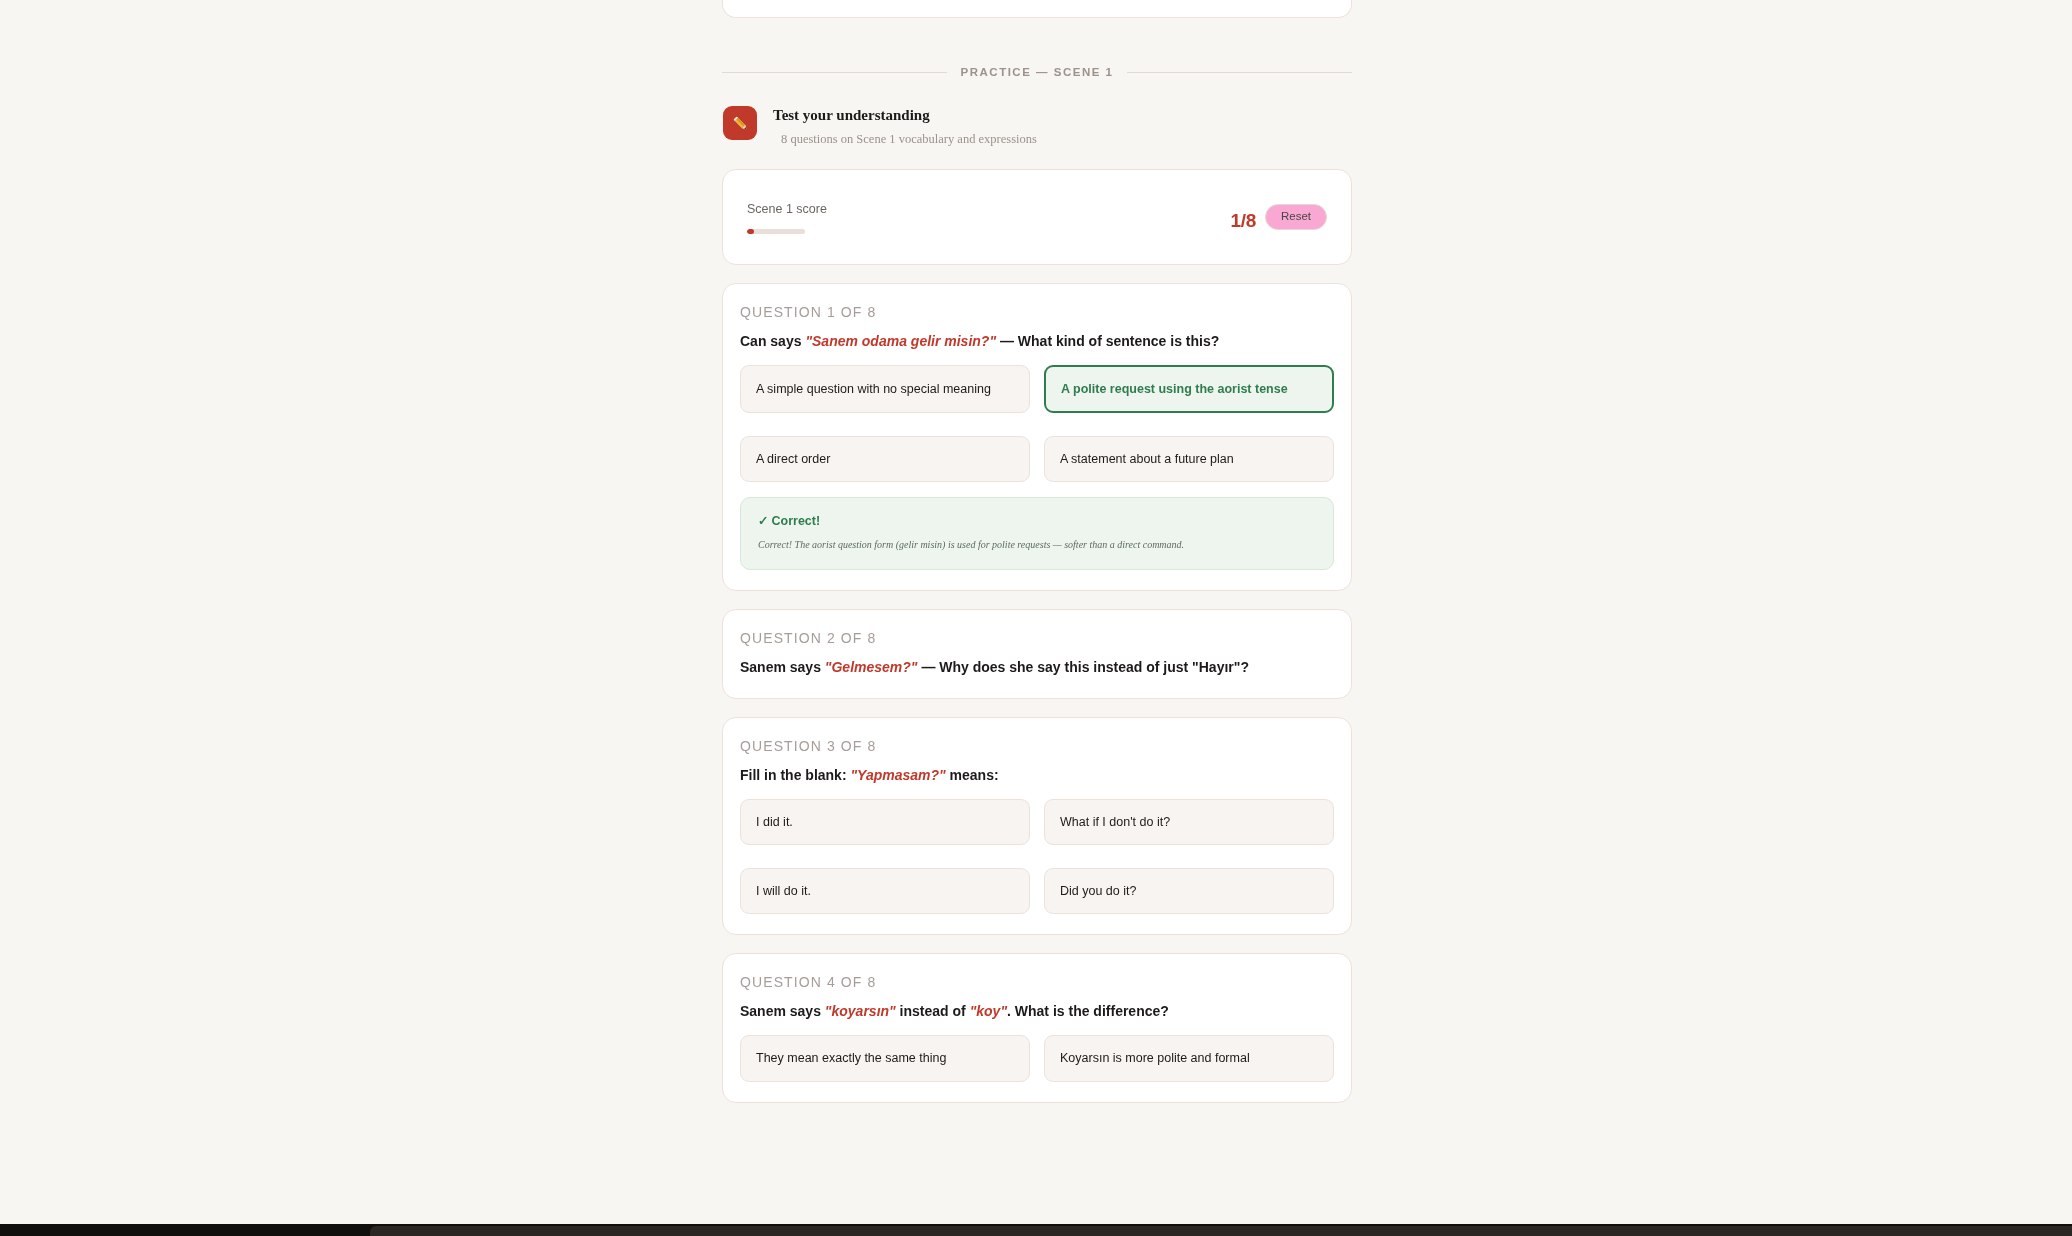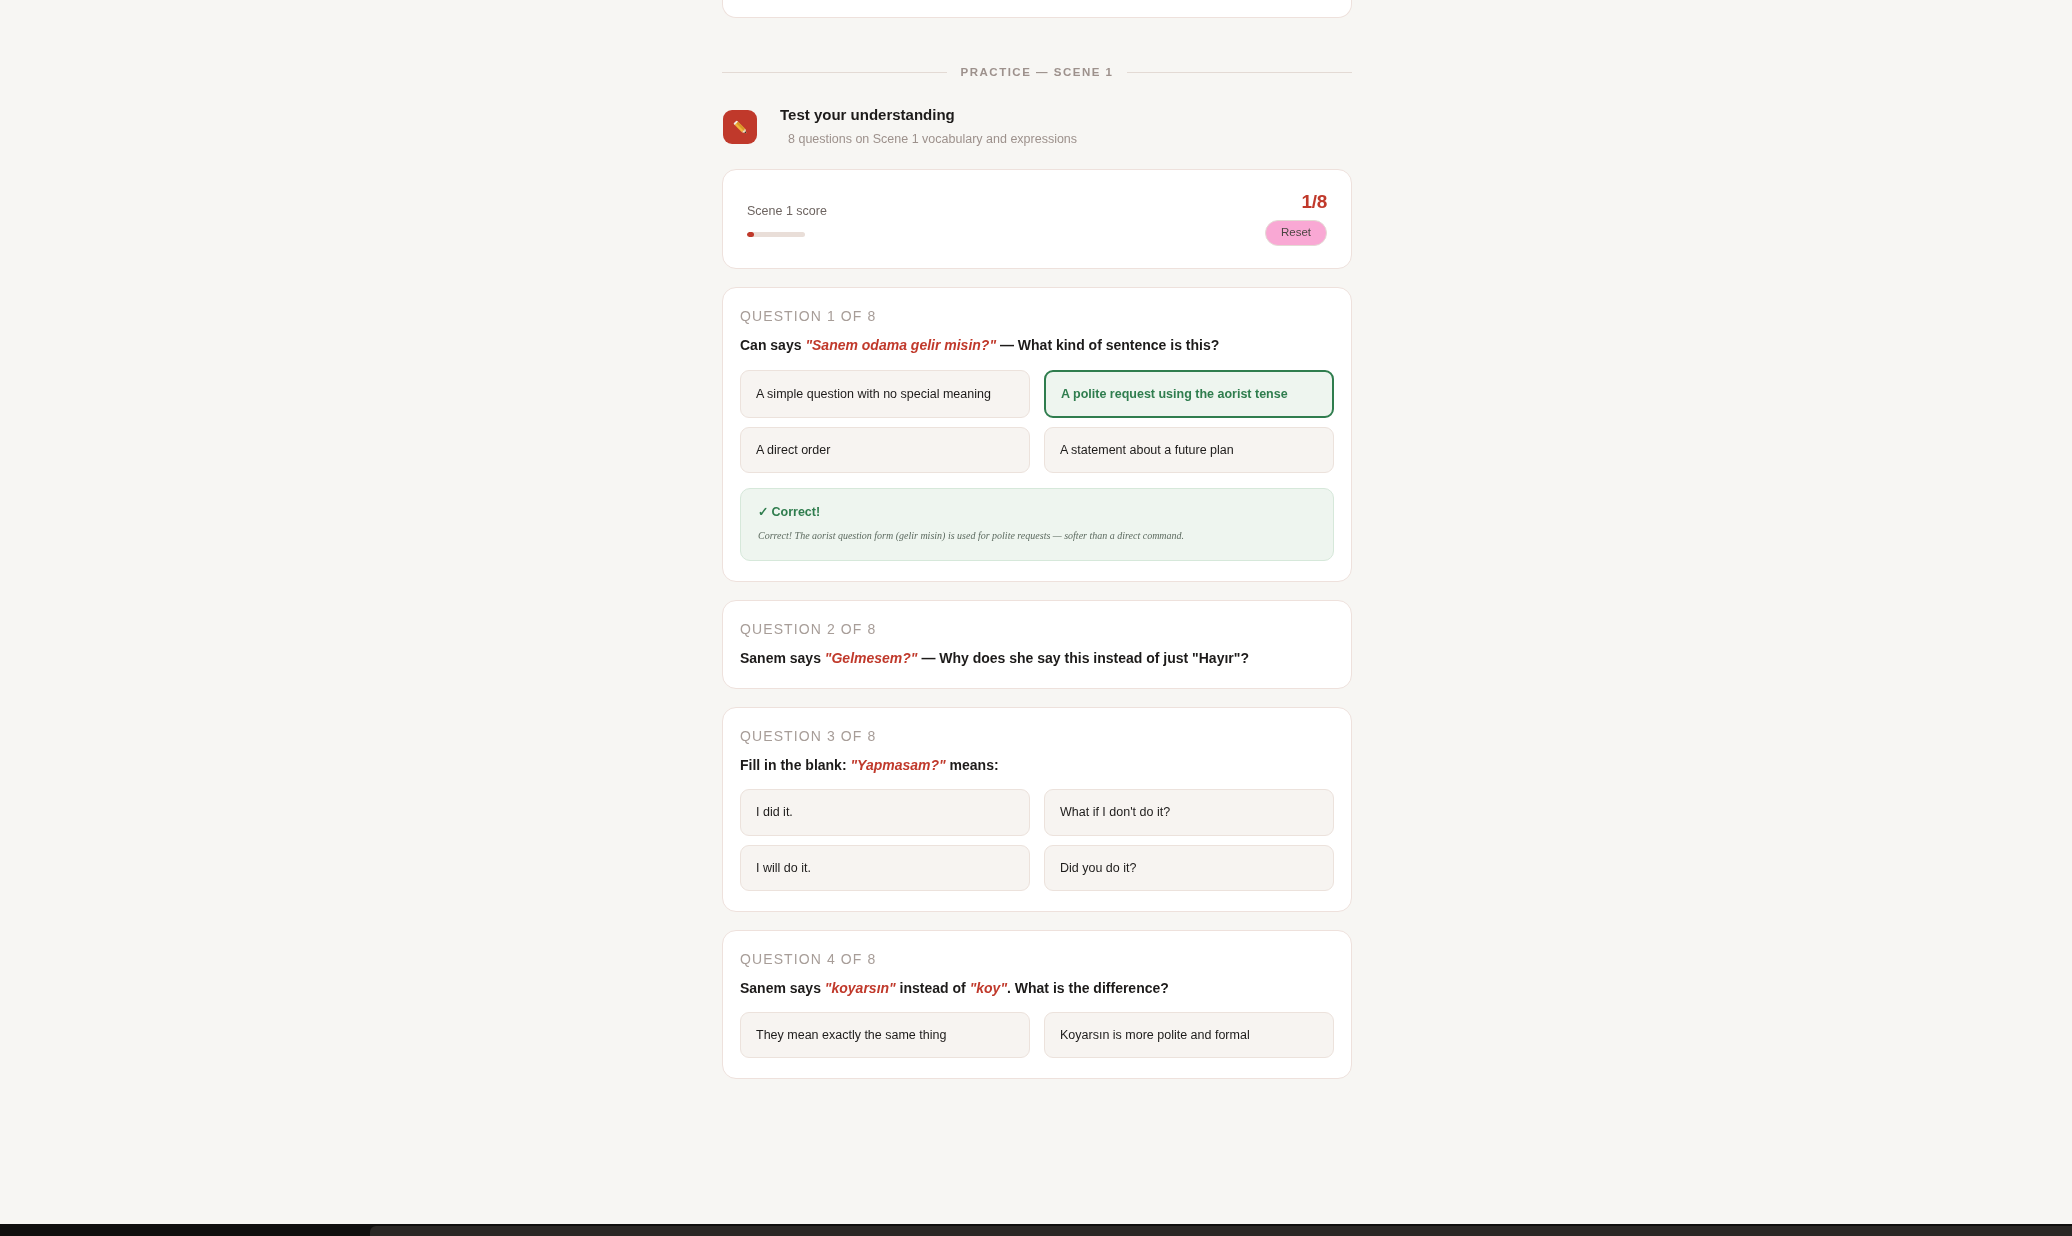--- a/index.html
+++ b/index.html
@@ -53,24 +53,25 @@
     font-size: 11.5px;
     letter-spacing: 1.5px;
     font-weight: 700;
     color: #9d918c;
     white-space: nowrap;
   }
 
   
   .practice-header {
     display: flex;
-    align-items: center;
-    gap: 23px;
+    align-items: flex-start;
+    gap: 16px;
     margin-top: 26px;
     padding-left: 1px;
+    font-family: Liberation Serif, serif;
   }
   .practice-badge {
     width: 34px;
     height: 34px;
     border-radius: 9px;
     background: #c0392b;
     display: flex;
     align-items: center;
     justify-content: center;
     flex: 0 0 auto;
@@ -118,21 +119,21 @@
     background: #e9ded8;
     overflow: hidden;
   }
   .score-fill {
     height: 100%;
     border-radius: 3px;
     background: #c0392b;
   }
   .score-right {
     display: flex;
-    flex-direction: column;
+    flex-direction: row;
     align-items: flex-end;
     gap: 9px;
   }
   .score-value {
     font-size: 19px;
     font-weight: 800;
     color: #c0392b;
     letter-spacing: -0.3px;
     line-height: 1;
   }
@@ -173,21 +174,21 @@
   .question-prompt .tr {
     color: #c0392b;
     font-style: italic;
     font-weight: 700;
   }
 
   .options-grid {
     margin-top: 14px;
     display: grid;
     grid-template-columns: 1fr 1fr;
-    gap: 9px 14px;
+    gap: 23px 14px;
     align-items: stretch;
   }
   .option {
     background: #f7f4f1;
     border: 1px solid #ece2dc;
     border-radius: 9px;
     padding: 13px 15px;
     font-size: 12.5px;
     color: #1d1b1a;
     line-height: 1.45;

